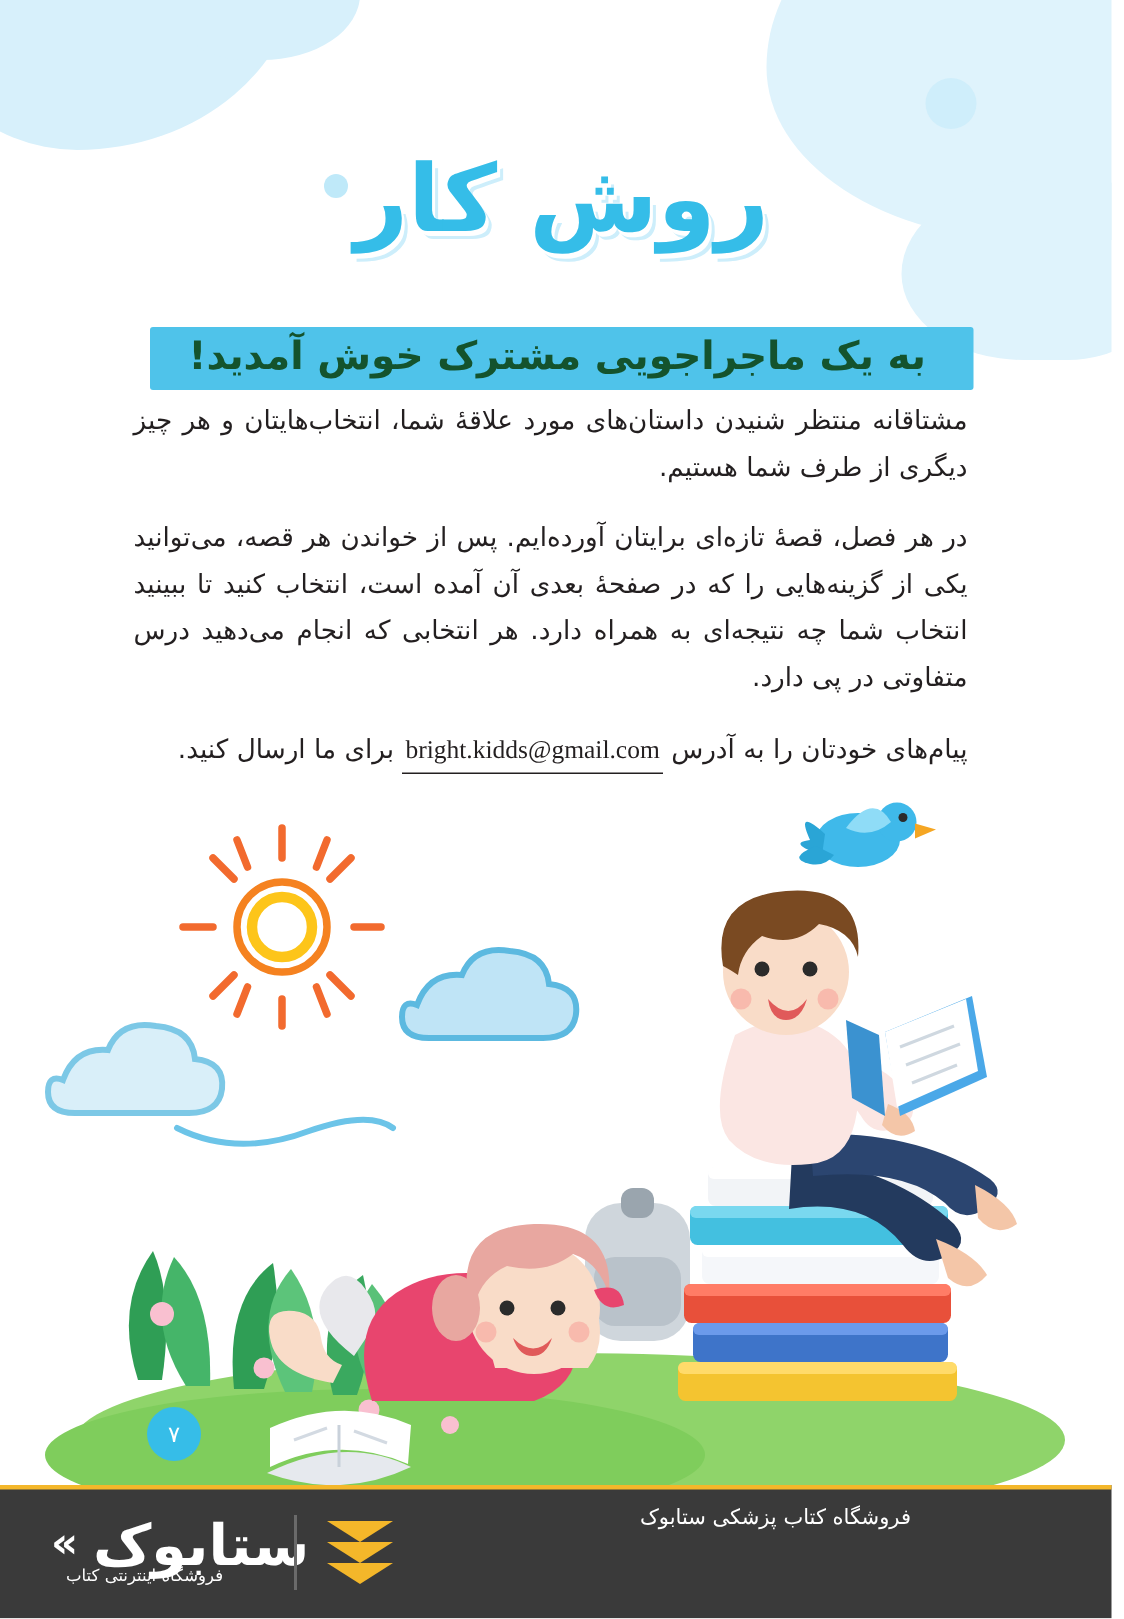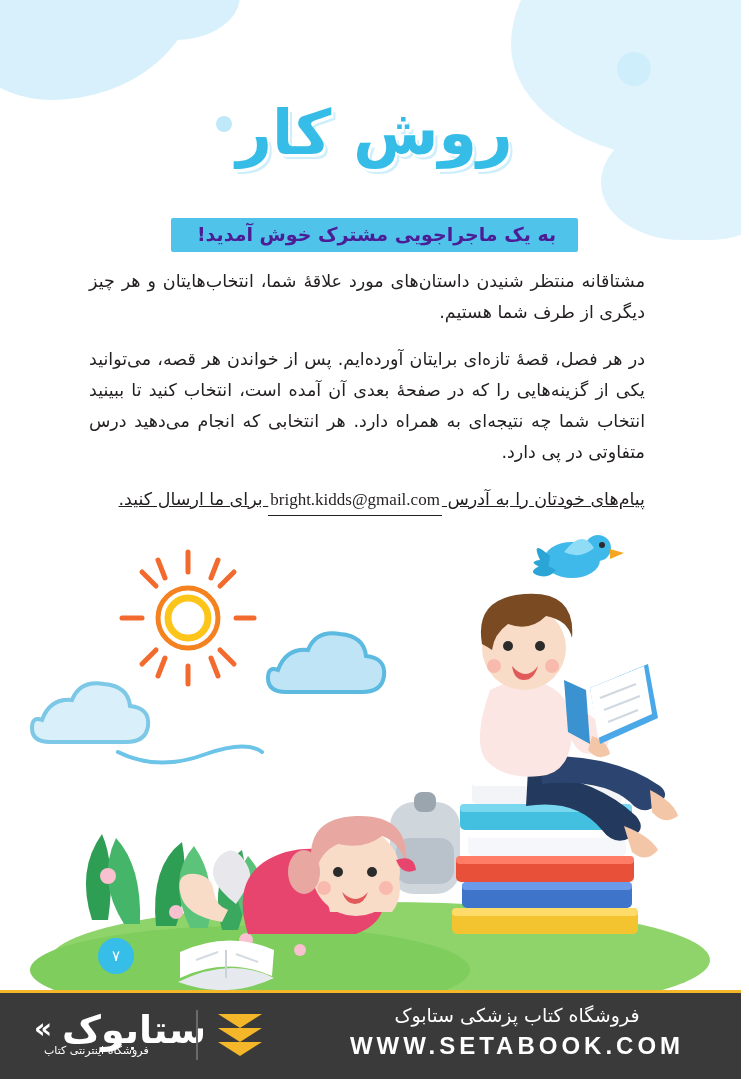--- a/index.html
+++ b/index.html
@@ -85,43 +85,43 @@
     position: absolute;
     top: 218px;
     left: 0;
     width: 749px;
     text-align: center;
     z-index: 4;
   }
   .subtitle {
     display: inline-block;
     direction: rtl;
-    font-size: 19px;
+    font-size: 26px;
     font-weight: bold;
-    color: #4c1d95;
+    color: #14532d;
     background: #4fc3ea;
-    padding: 5px 22px 7px 26px;
+    padding: 5px 32px 7px 26px;
     border-radius: 2px;
   }
 
   
   .body {
     position: absolute;
     top: 266px;
     right: 96px;
     width: 556px;
     direction: rtl;
     text-align: justify;
     color: #231f20;
     font-size: 17.5px;
     line-height: 31px;
     z-index: 4;
   }
   .body p { margin-bottom: 16px; }
-  .body p.last { margin-bottom: 10px; text-decoration: underline; }
+  .body p.last { margin-bottom: 10px; }
   .email {
     direction: ltr;
     display: inline-block;
     font-family: "Liberation Serif", serif;
     font-size: 17px;
     border-bottom: 1px solid #231f20;
     padding: 0 2px;
   }
 
   
@@ -168,21 +168,21 @@
   .footer-right {
     position: absolute;
     right: 22px;
     top: 14px;
     text-align: center;
     width: 420px;
     color: #ffffff;
   }
   .shop-name {
     direction: rtl;
-    font-size: 19px;
+    font-size: 14px;
     margin-bottom: 6px;
   }
   .shop-url {
     font-family: "Liberation Sans", sans-serif;
     font-size: 24px;
     letter-spacing: 4px;
     font-weight: bold;
   }
   .footer-sep {
     position: absolute;
@@ -395,17 +395,16 @@
     <div class="footer-sep"></div>
 
     <svg class="logo-mark" viewBox="0 0 52 48" xmlns="http://www.w3.org/2000/svg">
       <path d="M4 4 H48 L26 18 Z" fill="#f4b72a"></path>
       <path d="M4 18 H48 L26 32 Z" fill="#f4b72a"></path>
       <path d="M4 32 H48 L26 46 Z" fill="#f4b72a"></path>
     </svg>
 
     <div class="footer-right">
       <div class="shop-name">فروشگاه کتاب پزشکی ستابوک</div>
-      <div class="shop-url">WWW.SETABOOK.COM</div>
     </div>
   </div>
 
 </div>
 
 </body></html>

